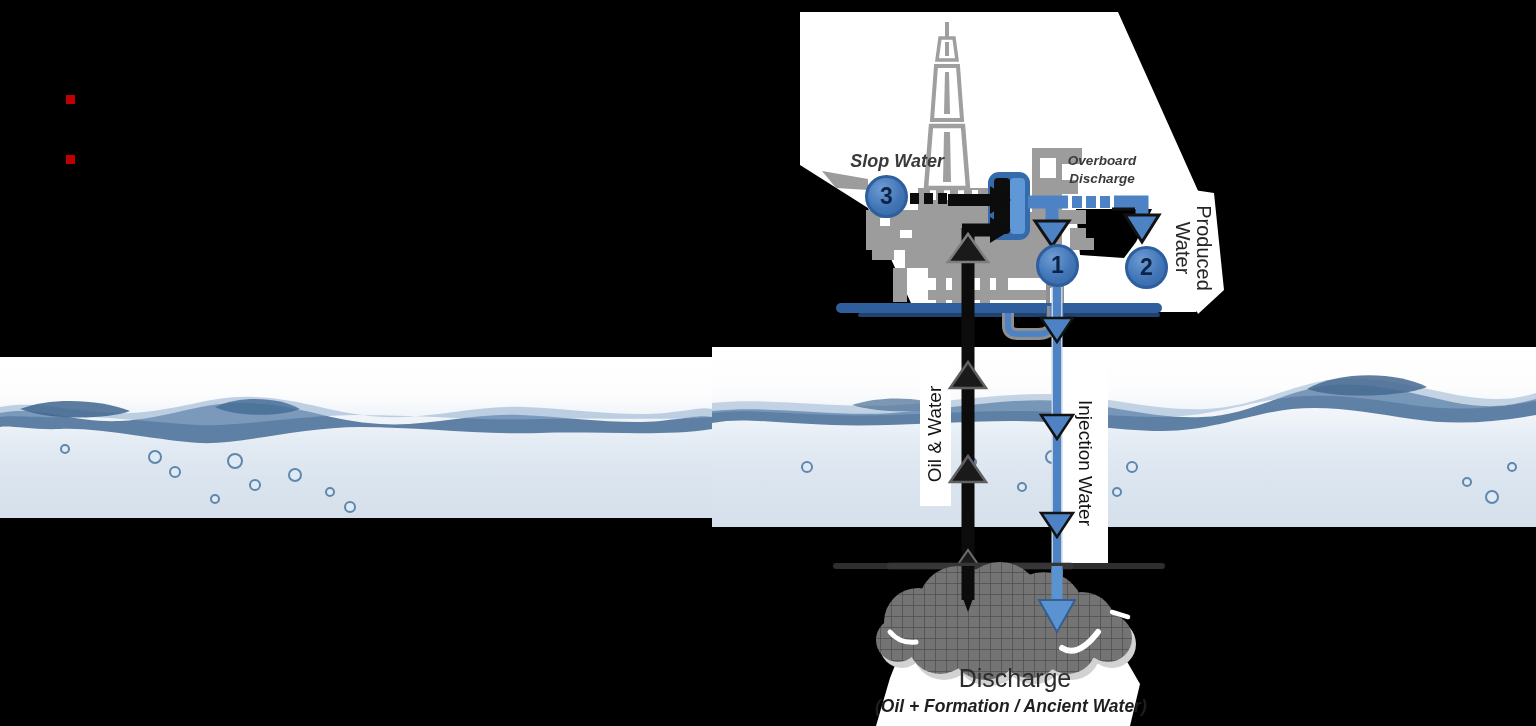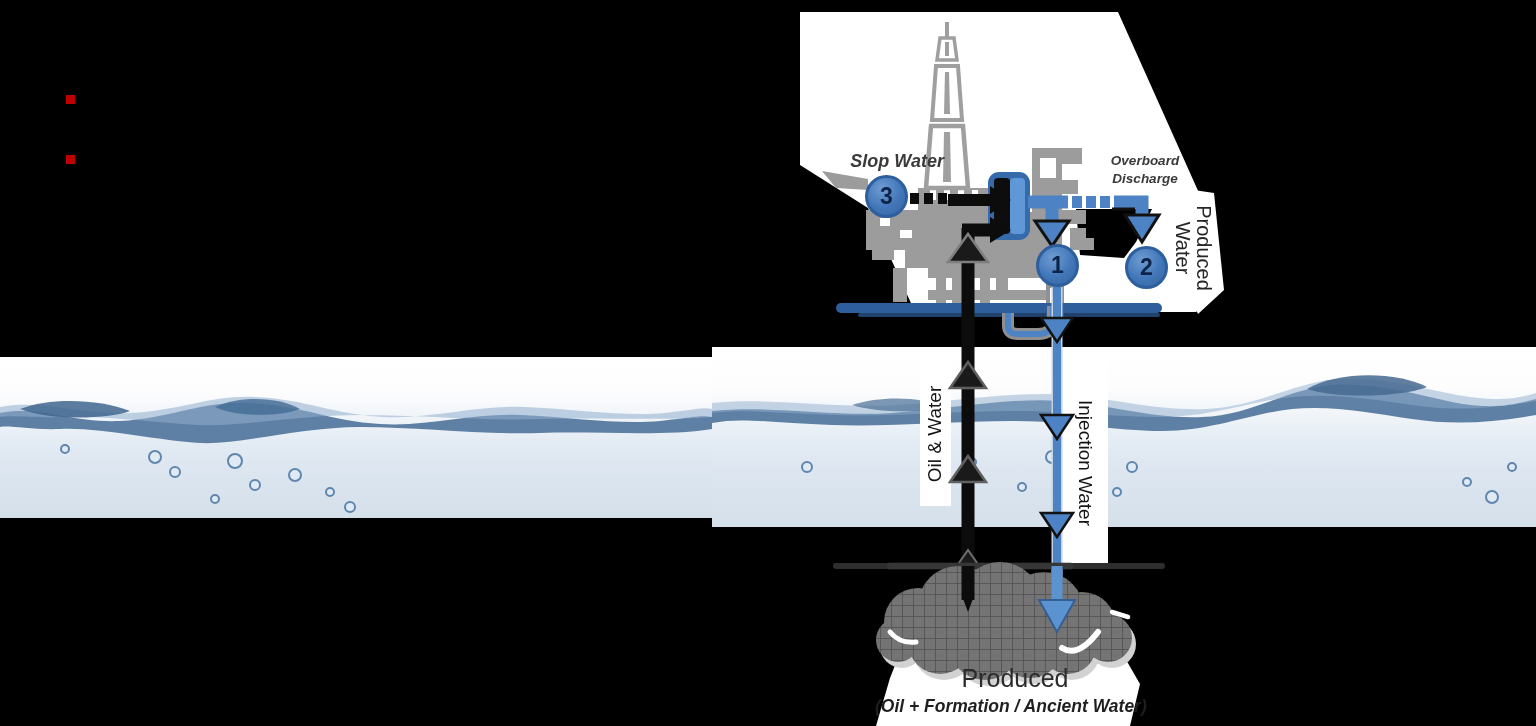--- a/index.html
+++ b/index.html
@@ -252,31 +252,31 @@
 
     <path d="M968,566 L968,600" stroke="#0c0c0c" stroke-width="13" fill="none"></path>
     <polygon points="962,596 974,596 968,612" fill="#0c0c0c"></polygon>
     <g>
       <path d="M1057,566 L1057,602" stroke="#5b93d0" stroke-width="11" fill="none"></path>
       <polygon points="1039,600 1075,600 1057,632" fill="#5b93d0" stroke="#355e92" stroke-width="2"></polygon>
     </g>
   </svg>
 
   <div class="abs lbl italic slop" style="left:836px;top:151px;width:108px;">Slop Water</div>
-  <div class="abs lbl italic overboard" style="left:1099px;top:152px;width:92px;">Overboard Discharge</div>
+  <div class="abs lbl italic overboard" style="left:1056px;top:152px;width:92px;">Overboard Discharge</div>
   <div class="abs produced-wrap" style="left:1146px;top:200px;width:94px;height:96px;">
     <div class="produced">Produced Water</div>
   </div>
 
   <div class="abs badge" style="left:865px;top:175px;">
     <span>3</span>
   </div>
   <div class="abs badge" style="left:1036px;top:244px;">
     <span>1</span>
   </div>
   <div class="abs badge" style="left:1125px;top:246px;">
     <span>2</span>
   </div>
 
-  <div class="abs res-title" style="left:905px;top:664px;width:220px;">Produced</div>
+  <div class="abs res-title" style="left:905px;top:664px;width:220px;">Discharge</div>
   <div class="abs res-sub" style="left:875px;top:696px;width:280px;">(Oil + Formation / Ancient Water)</div>
 
 </div>
 
 </body></html>

